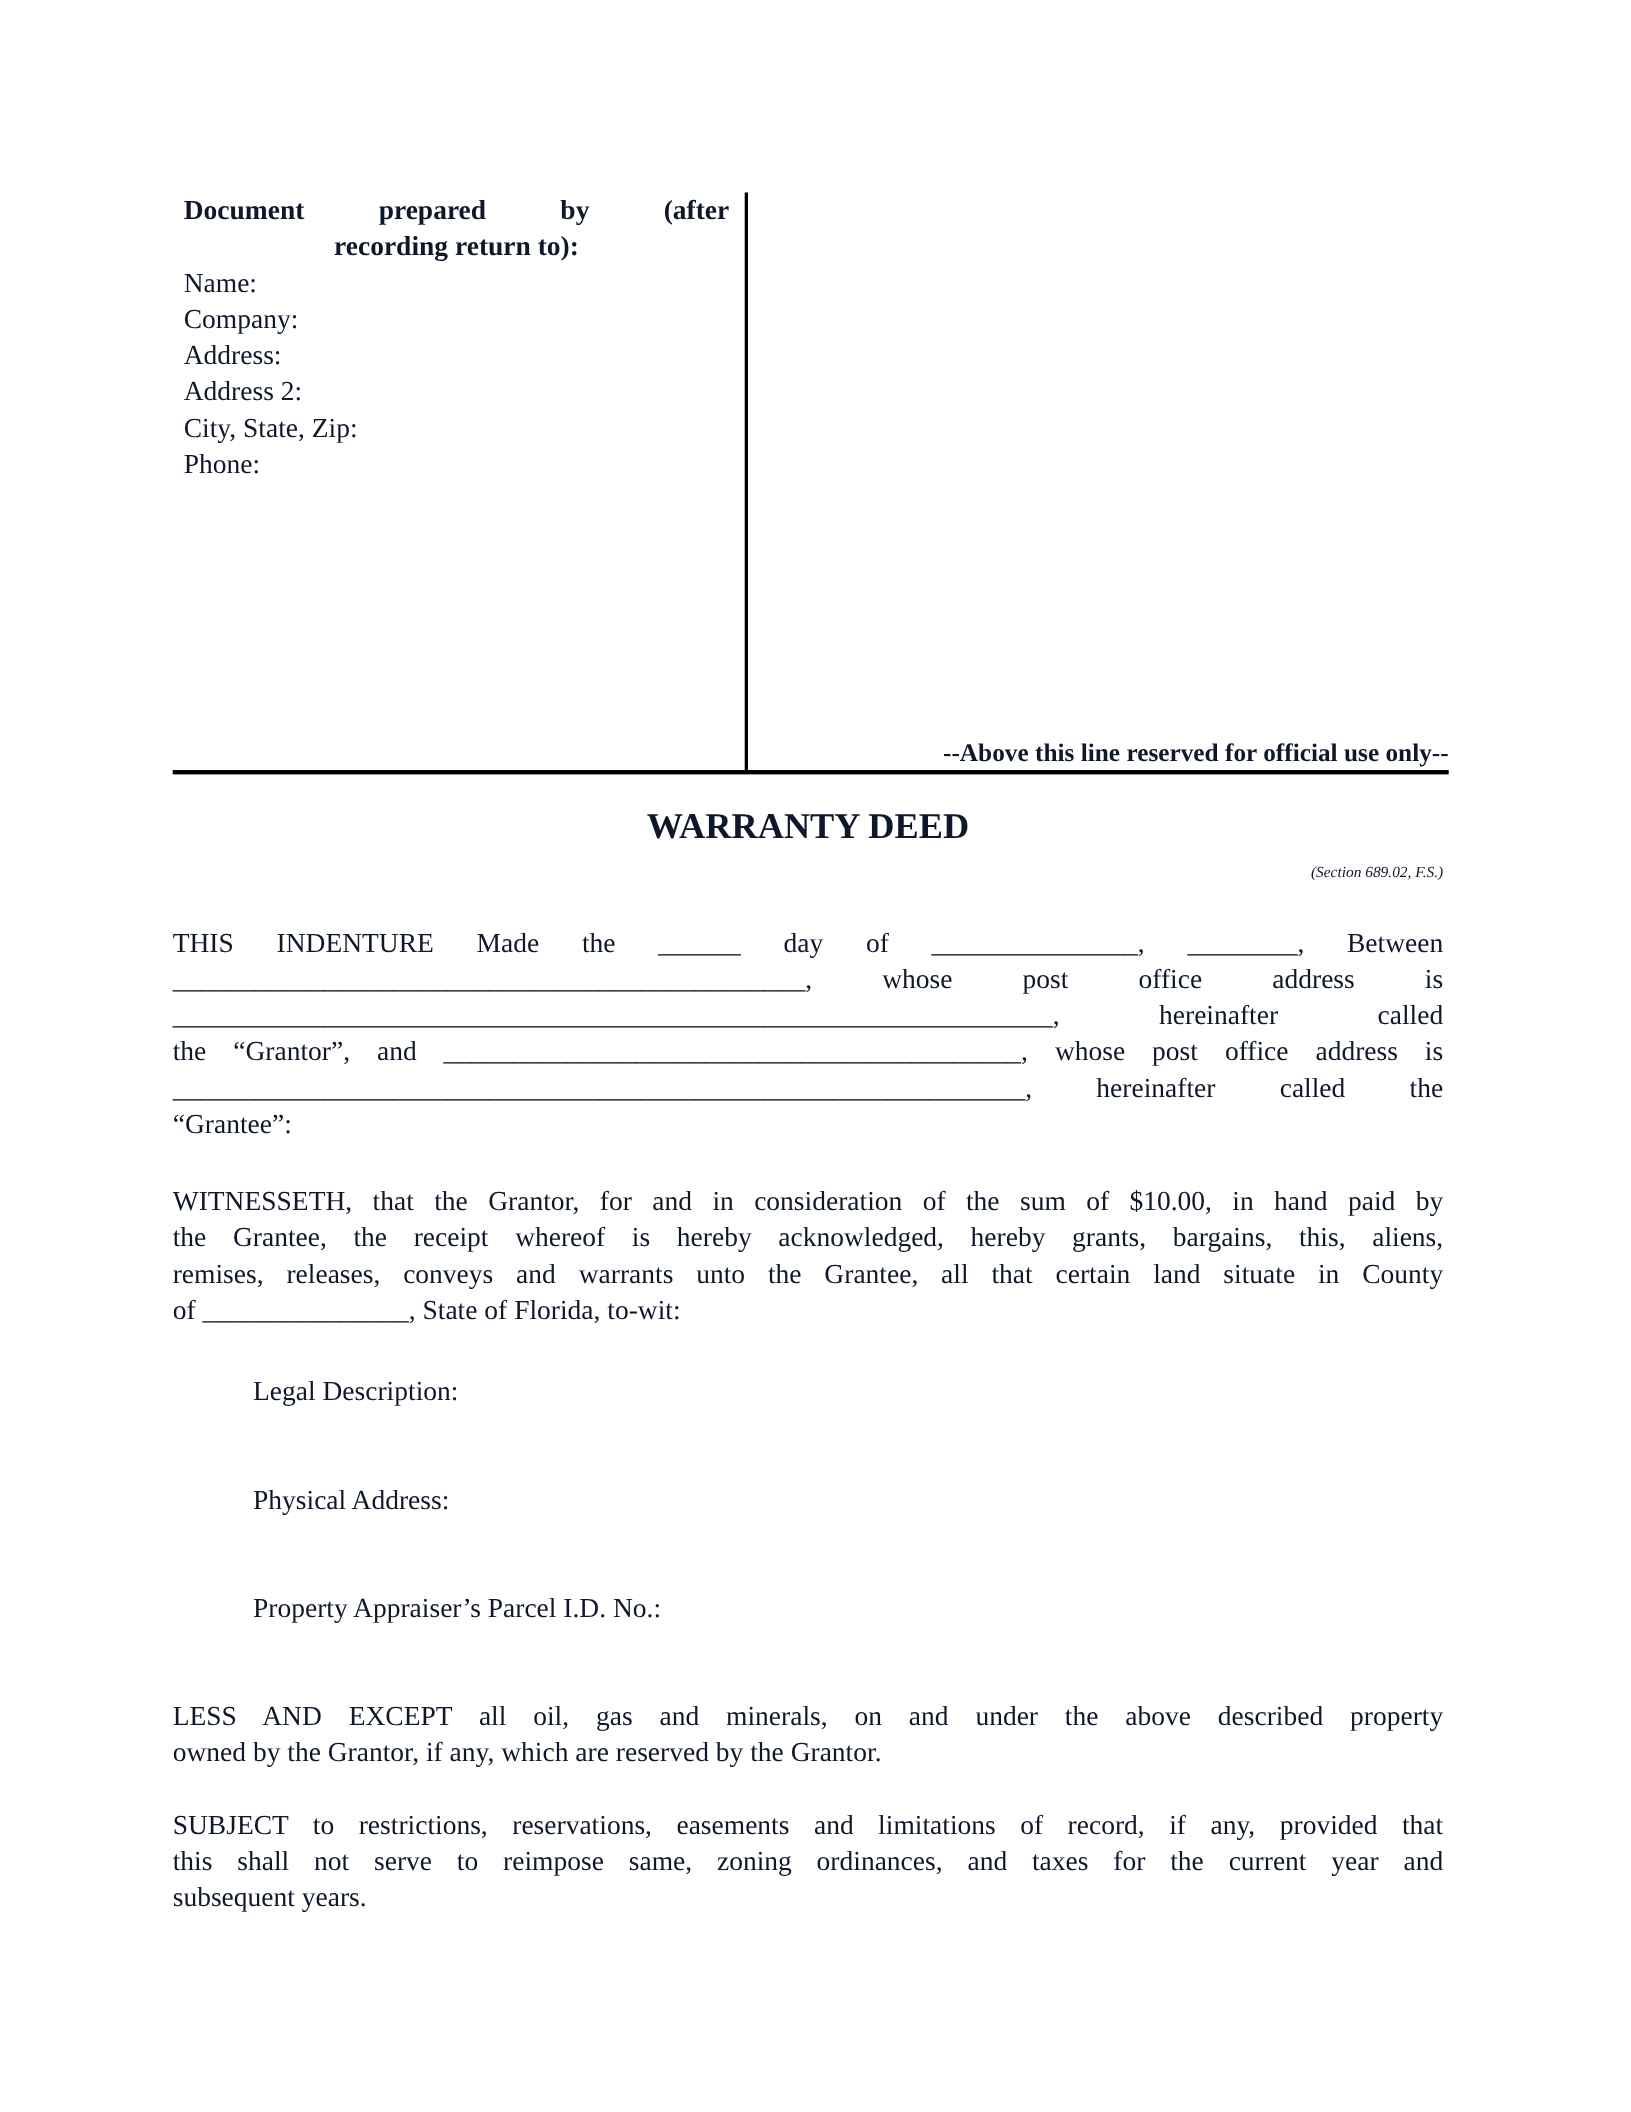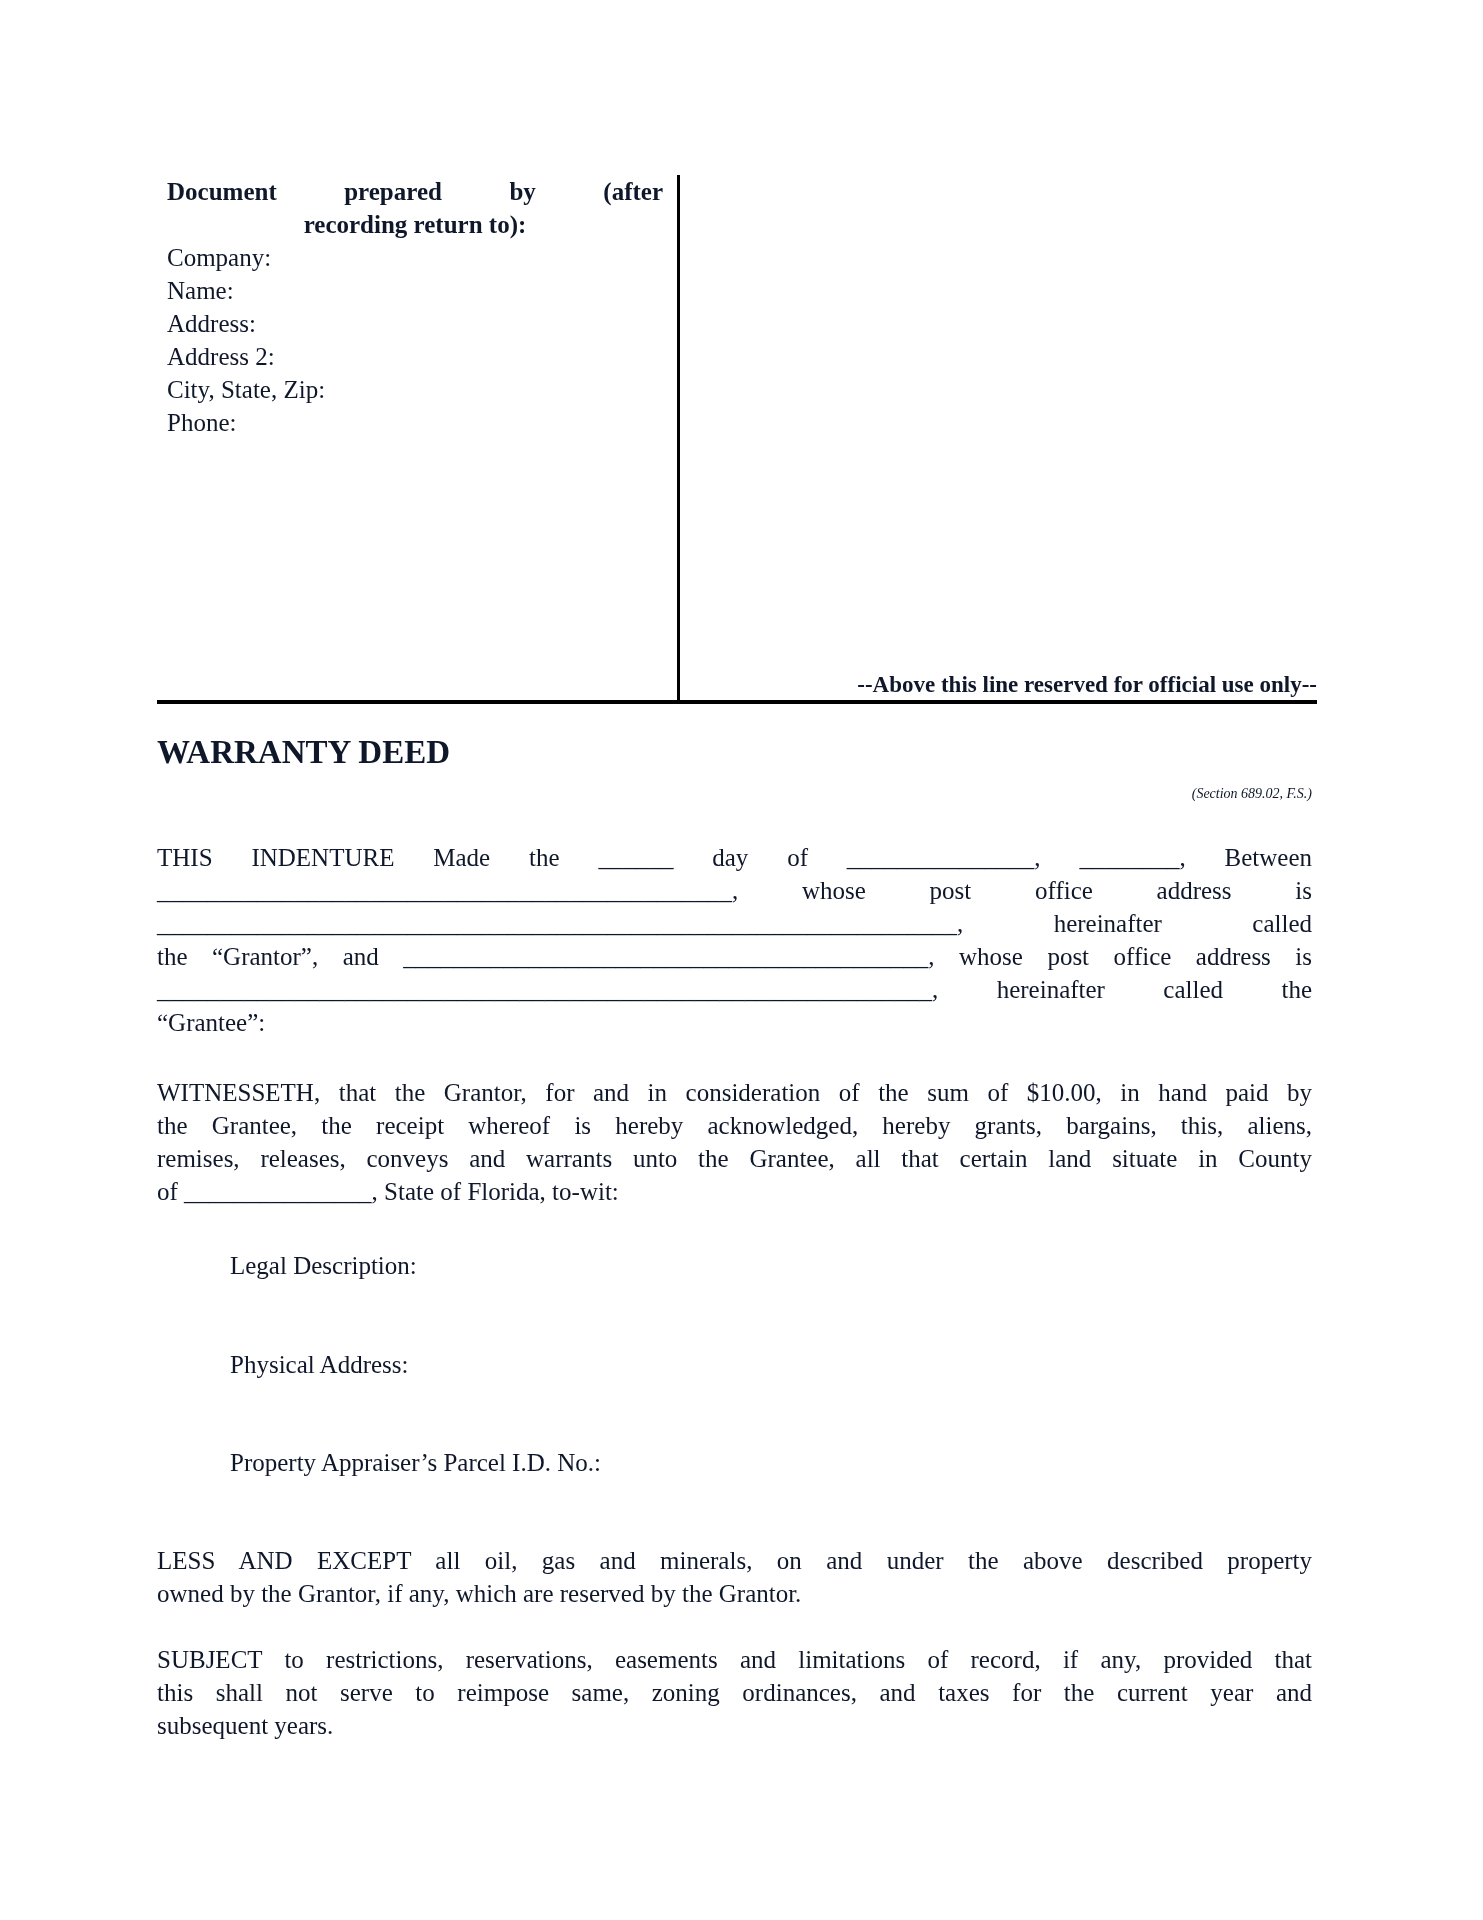--- a/index.html
+++ b/index.html
@@ -55,21 +55,21 @@
     font-weight: bold;
     font-size: 23px;
     line-height: 28px;
   }
   
   .doc-title {
     position: absolute;
     left: 157px;
     top: 733px;
     width: 1155px;
-    text-align: left;
+    text-align: center;
     font-weight: bold;
     font-size: 33px;
     line-height: 38px;
   }
   .doc-subtitle {
     position: absolute;
     left: 157px;
     top: 782px;
     width: 1155px;
     text-align: right;
@@ -93,22 +93,22 @@
 </style>
 </head>
 <body>
 
 <div class="page">
 
   <div class="header-section">
     <div class="prepared-block">
       <div class="bold jline">Document prepared by (after</div>
       <div class="bold">recording return to):</div>
+      <div>Name:</div>
       <div>Company:</div>
-      <div>Name:</div>
       <div>Address:</div>
       <div>Address 2:</div>
       <div>City, State, Zip:</div>
       <div>Phone:</div>
     </div>
     <div class="vertical-divider"></div>
     <div class="official-note">--Above this line reserved for official use only--</div>
   </div>
 
   <div class="doc-title">WARRANTY DEED</div>

